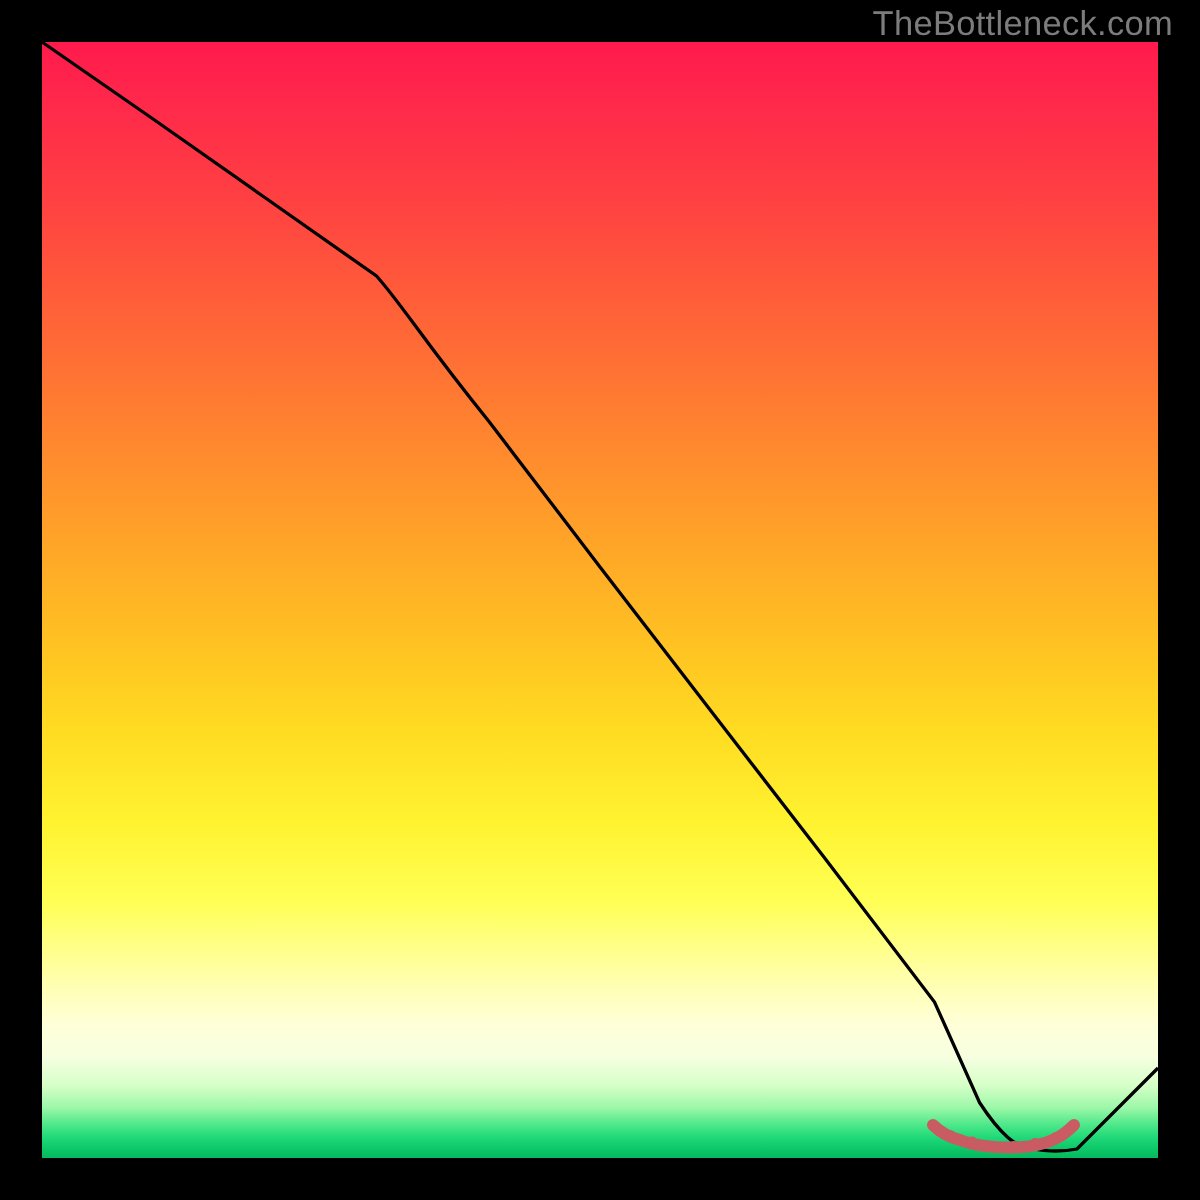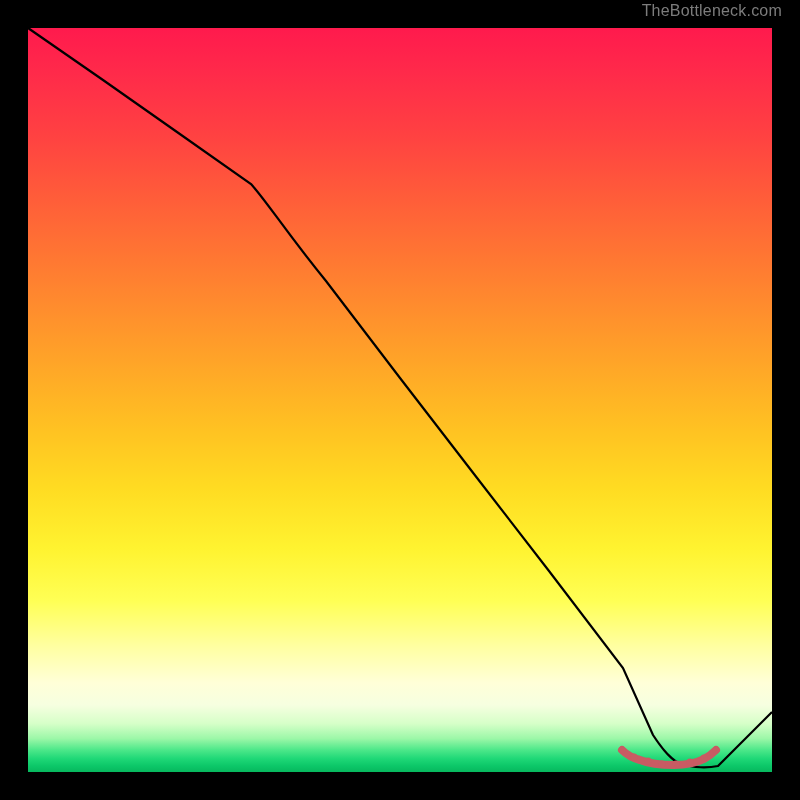--- a/index.html
+++ b/index.html
@@ -15,21 +15,21 @@
     position: relative;
     width: 800px;
     height: 800px;
     background: #000;
   }
   .attribution {
     position: absolute;
     top: 2px;
     right: 18px;
     color: #7c7c7c;
-    font-size: 16px;
+    font-size: 23px;
     letter-spacing: 0.2px;
   }
   
   .plot {
     position: absolute;
     left: 28px;
     top: 28px;
     width: 744px;
     height: 744px;
     

